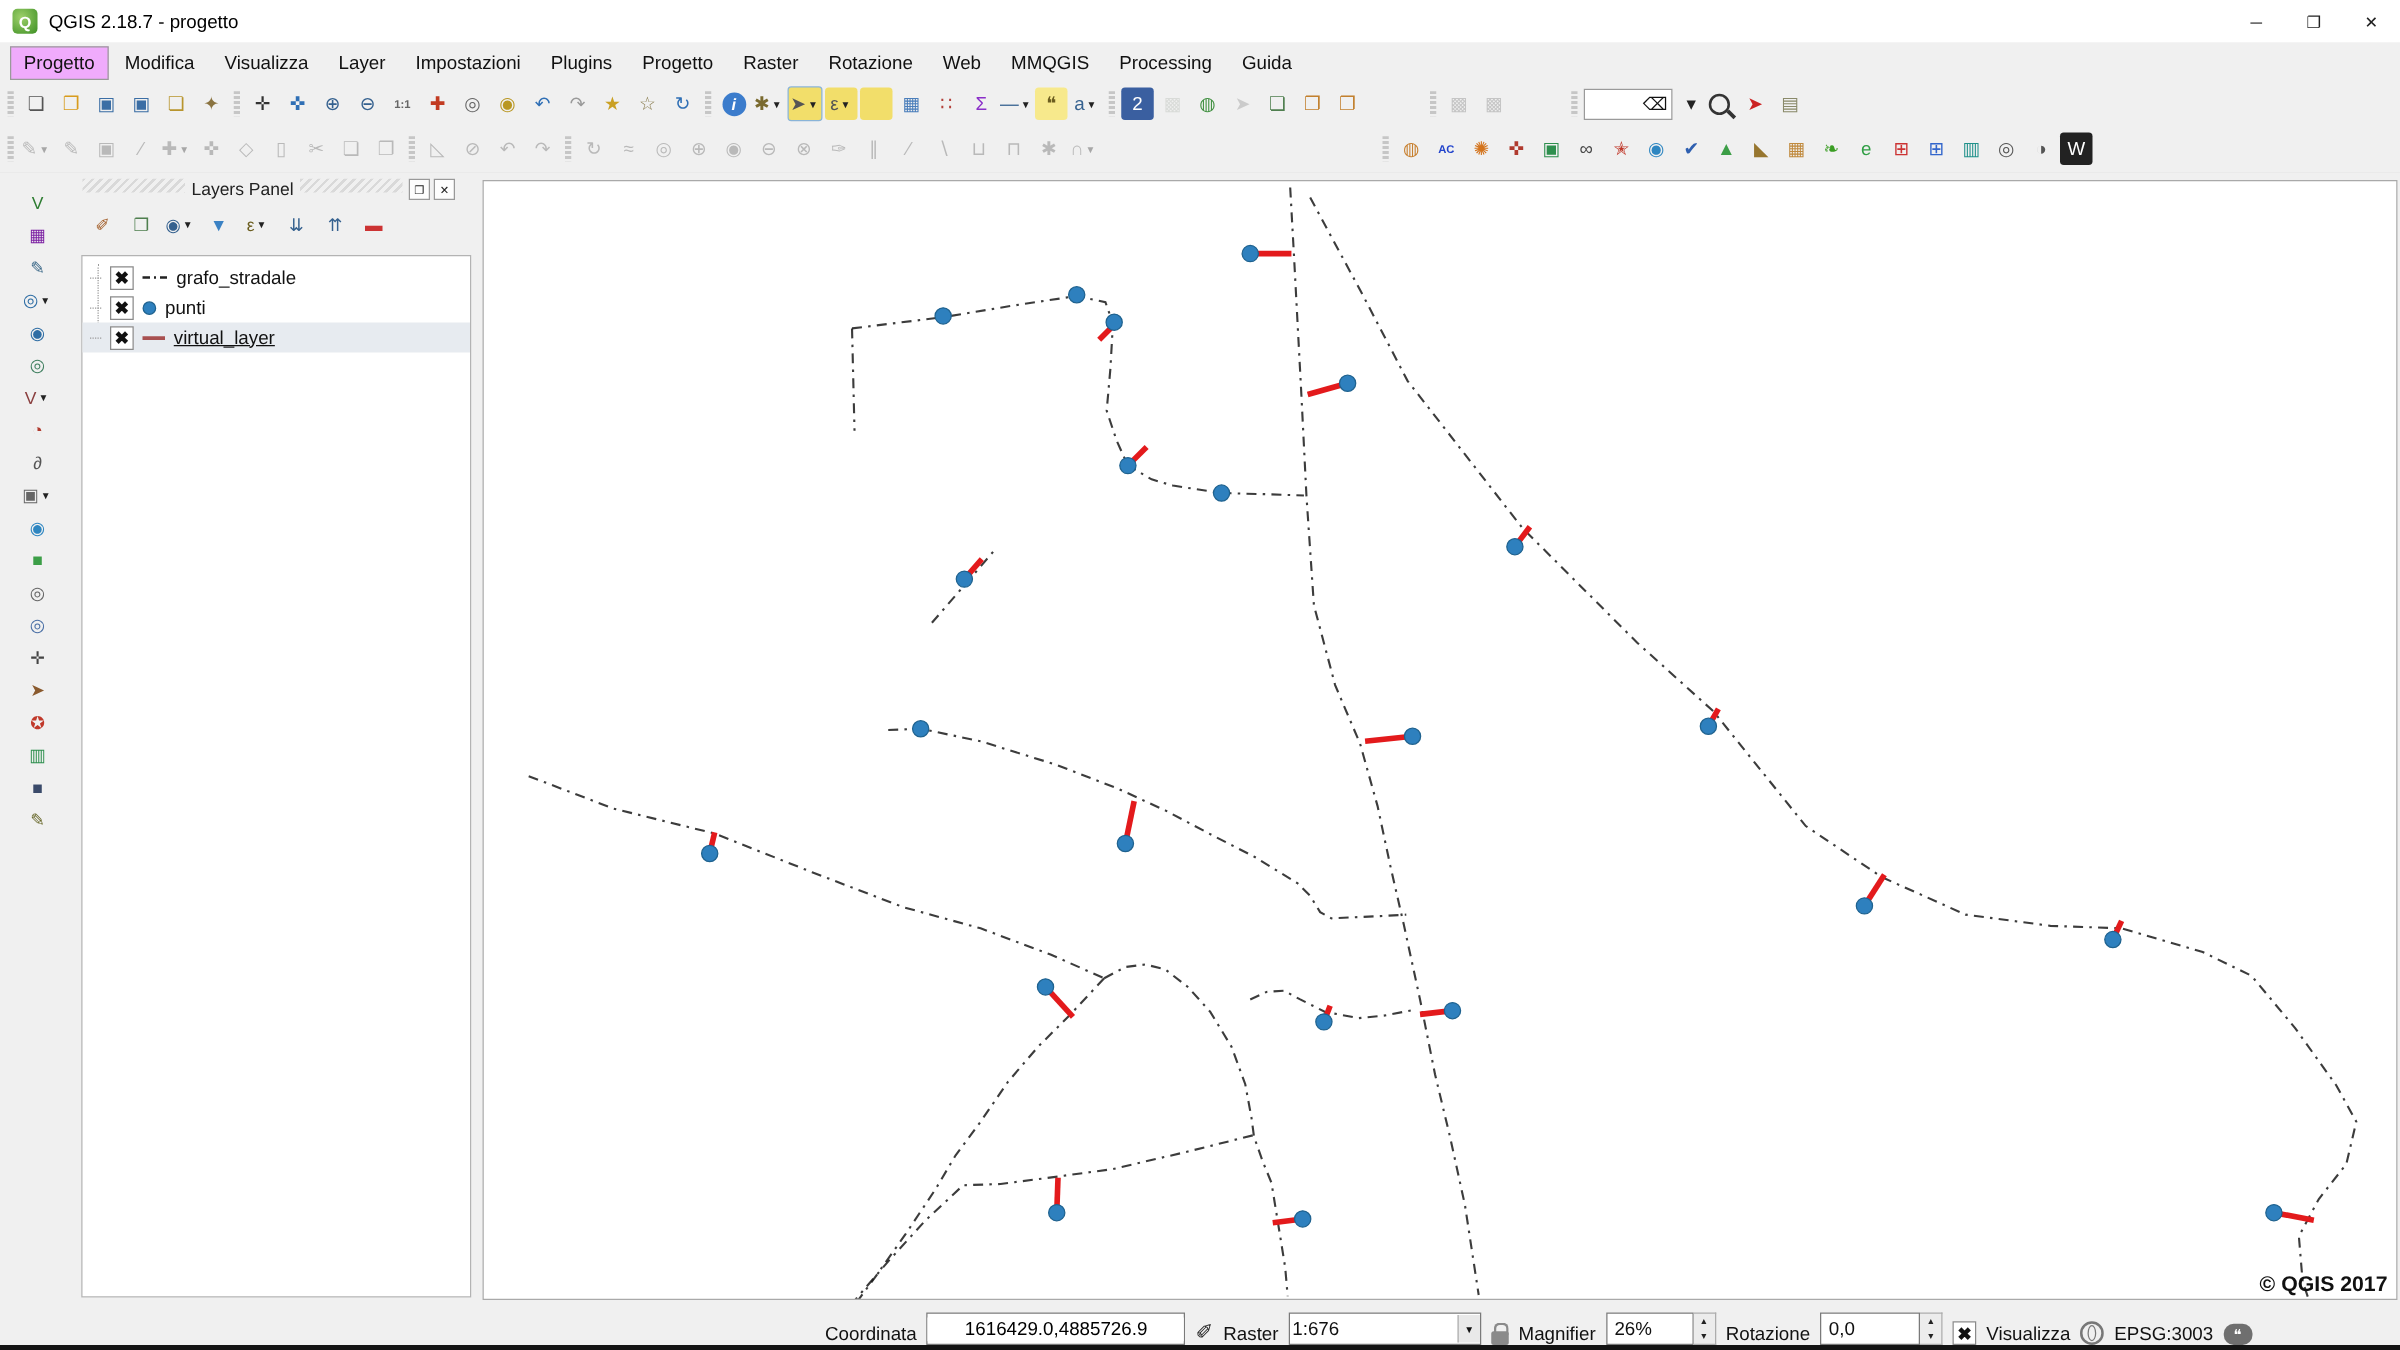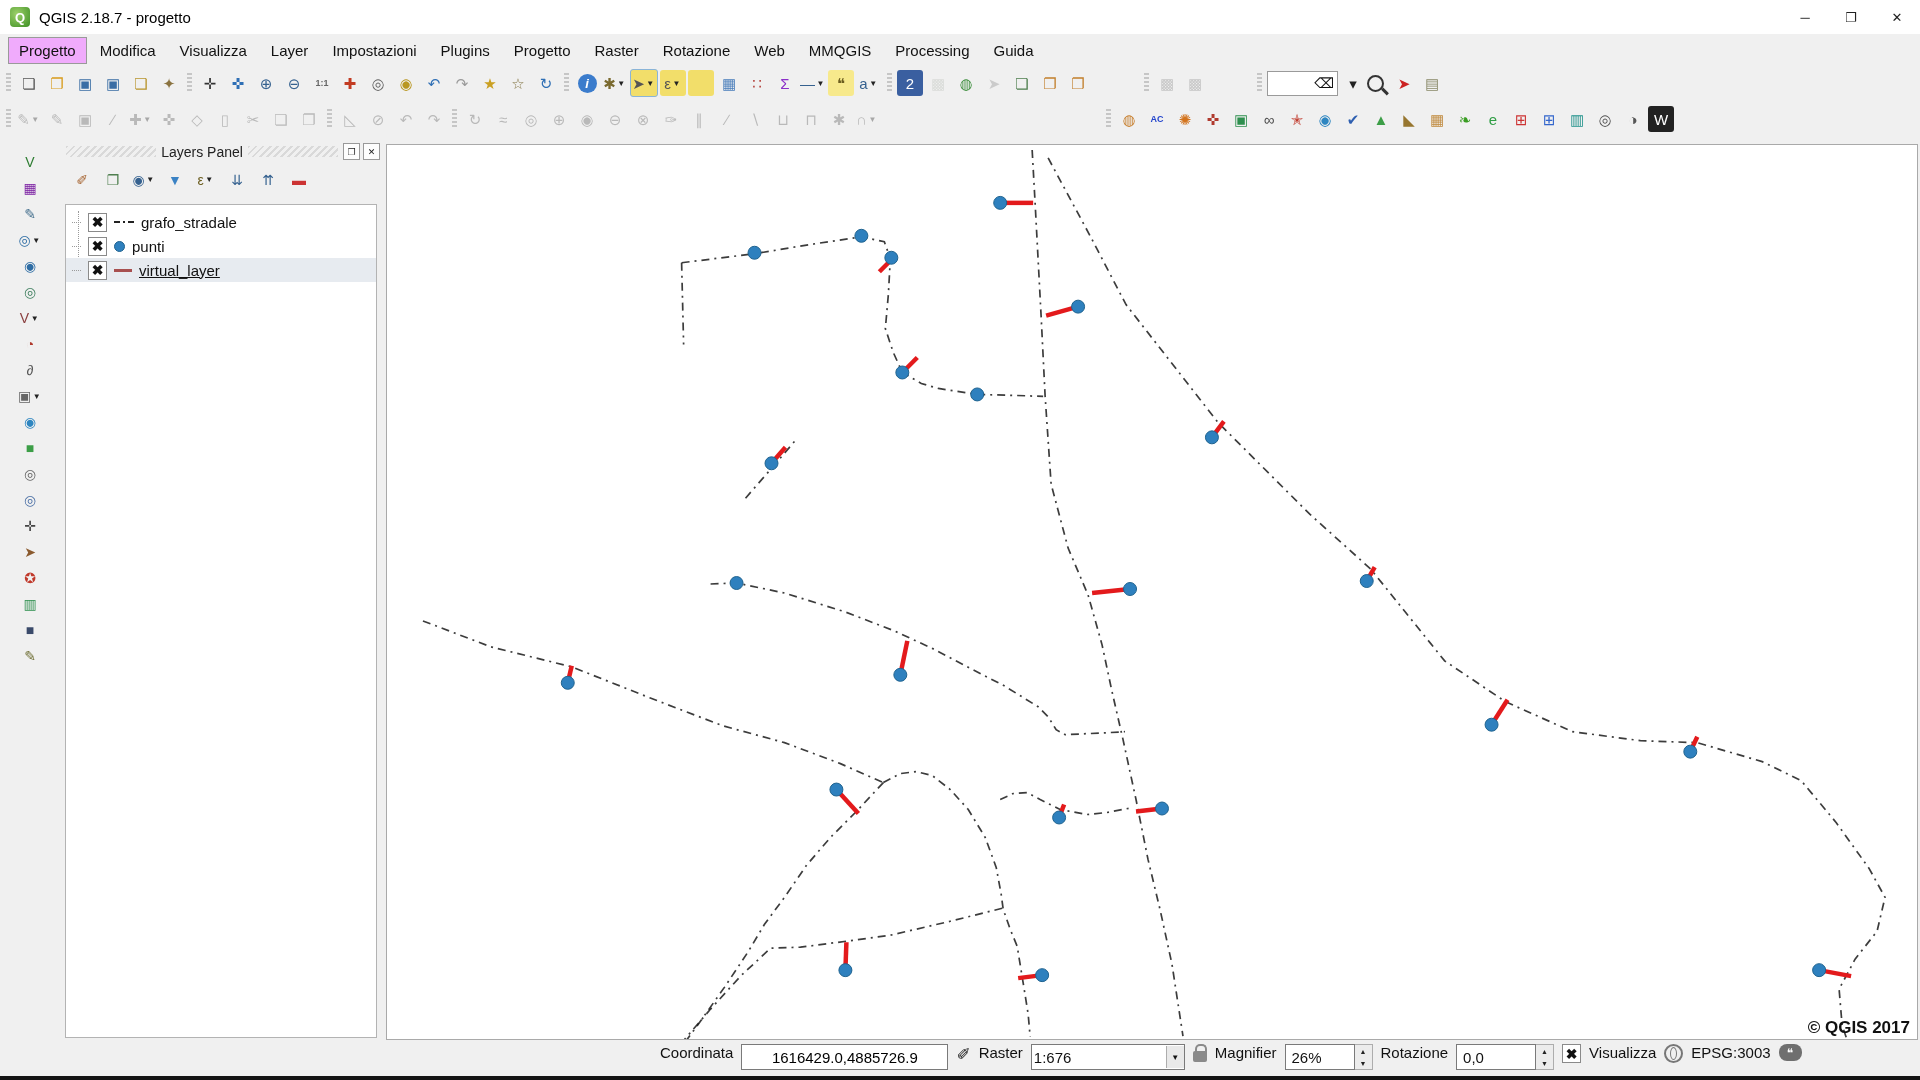--- a/index.html
+++ b/index.html
@@ -35,21 +35,21 @@
   .mag{width:13px;height:13px;border:2px solid #333;border-radius:50%;position:relative;margin-right:6px;}
   .mag::after{content:"";position:absolute;width:8px;height:3px;background:#333;transform:rotate(45deg);right:-7px;bottom:-3px;}
   
   .main{position:absolute;top:138px;left:0;right:0;bottom:36px;background:#f0f0f0;}
   .dock{position:absolute;left:0;top:0;width:60px;bottom:0;display:flex;flex-direction:column;align-items:center;
     padding-top:12px;gap:2px;}
   .dki{display:flex;align-items:center;}
   .dki .tbi{min-width:24px;height:24px;font-size:14px;}
   
   .panel{position:absolute;left:60px;top:0;width:322px;bottom:0;}
-  .panel-title{display:flex;align-items:center;margin:5px 2px 0 6px;gap:5px;}
+  .panel-title{display:flex;margin:5px 18px 0 6px;gap:5px;}
   .hatch{flex:1;height:11px;background:repeating-linear-gradient(135deg,#d9d9d9 0 2px,#f0f0f0 2px 5px);}
   .panel-title .t{font-size:14px;color:#222;}
   .ptbtn{width:15px;height:15px;border:1px solid #999;background:#fdfdfd;font-size:9px;display:flex;
     align-items:center;justify-content:center;color:#222;}
   .panel-toolbar{display:flex;align-items:center;gap:3px;padding:8px 4px 6px 8px;}
   .pti{width:23px;height:23px;display:flex;align-items:center;justify-content:center;font-size:14px;border-radius:3px;}
   .layer-list{position:absolute;top:66px;left:5px;right:5px;bottom:6px;background:#fff;border:1px solid #b3b3b3;padding-top:5px;}
   .tree-vert{position:absolute;left:12px;top:6px;height:66px;border-left:1px dotted #9a9a9a;}
   .layer-row{display:flex;align-items:center;height:24px;padding-left:6px;gap:7px;font-size:15px;position:relative;}
   .layer-row.sel{background:#e7ebf0;}
@@ -61,21 +61,21 @@
   .sym-point{width:9px;height:9px;border-radius:50%;background:#2e80be;border:1px solid #1f628f;}
   .sym-redline{width:18px;height:3px;background:#a85050;}
   .layer-label{white-space:nowrap;}
   .layer-row.sel .layer-label{text-decoration:underline;}
   
   .canvas{position:absolute;left:386px;top:6px;right:2px;bottom:4px;background:#ffffff;border:1px solid #a9a9a9;}
   .canvas svg{position:absolute;inset:0;width:100%;height:100%;}
   .copyright{position:absolute;right:7px;bottom:1px;font-weight:bold;font-size:17px;color:#111;}
   
   .statusbar{position:absolute;left:0;right:0;bottom:4px;height:32px;background:#f0f0f0;display:flex;
-    align-items:flex-start;font-size:15px;gap:8px;padding:0 10px;}
+    align-items:flex-end;font-size:15px;gap:8px;padding:0 10px;}
   .sb-box{height:24px;border:1px solid #7a7a7a;background:#fff;display:flex;align-items:center;justify-content:center;}
   .sb-box input{border:none;outline:none;text-align:center;font-size:15px;width:100%;font-family:"Liberation Sans",sans-serif;}
   .combo-dd{width:17px;height:22px;border-left:1px solid #adadad;display:flex;align-items:center;justify-content:center;font-size:8px;background:#e9e9e9;}
   .spin-arrows{display:flex;flex-direction:column;width:17px;height:24px;border:1px solid #adadad;border-left:none;background:#ececec;}
   .spin-arrows span{flex:1;display:flex;align-items:center;justify-content:center;font-size:7px;color:#222;}
   .lock{width:14px;height:11px;background:#8a8a8a;border-radius:2px;position:relative;margin-top:7px;}
   .lock::before{content:"";position:absolute;top:-7px;left:2px;width:8px;height:8px;border:2px solid #8a8a8a;border-bottom:none;border-radius:5px 5px 0 0;}
   .sb-icon{font-size:17px;color:#222;}
   .bubble{width:23px;height:17px;background:#6f6f6f;border-radius:8px;color:#fff;font-size:12px;display:flex;
     align-items:center;justify-content:center;}

